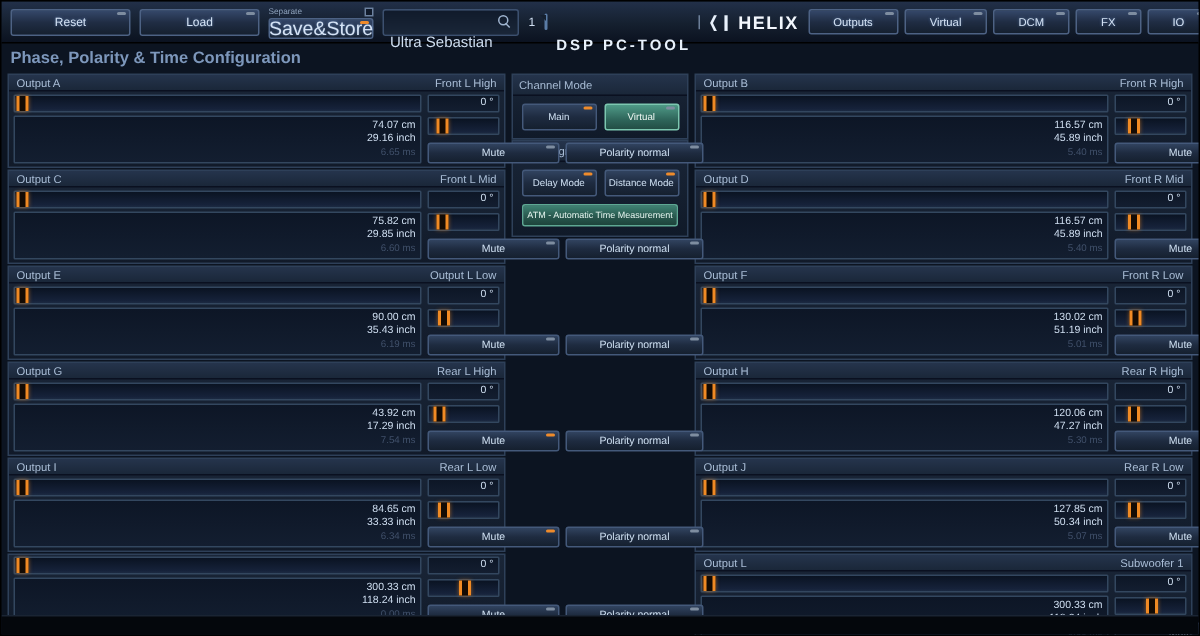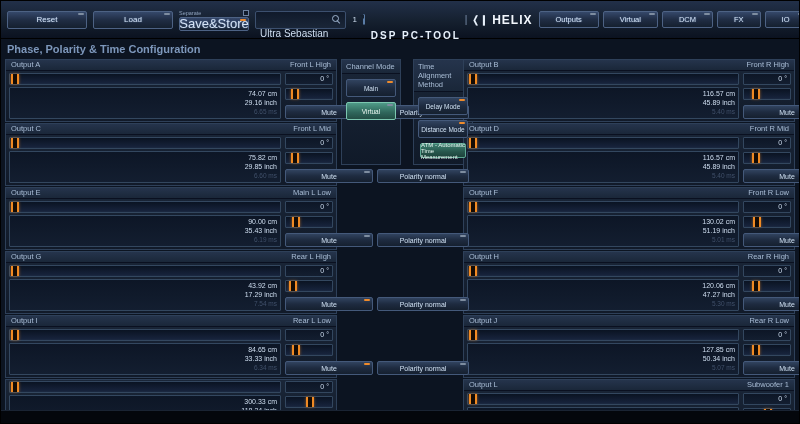--- a/index.html
+++ b/index.html
@@ -5,21 +5,21 @@
   * { margin:0; padding:0; box-sizing:border-box; }
   html,body { background:#000; }
   body { font-family:"Liberation Sans", sans-serif; }
   #app {
     position:relative; width:800px; height:424px; margin:0 auto;
     background:#0c1421; border:1px solid #000; overflow:hidden;
     color:#c7d6ea;
   }
   
   .topbar {
-    height:38px; display:flex; align-items:center; gap:6px; padding:0 6px;
+    height:28px; display:flex; align-items:center; gap:6px; padding:0 6px;
     background:linear-gradient(180deg,#223049 0%,#15202f 55%,#0b1220 100%);
     border-bottom:1px solid #000;
   }
   .tb-btn {
     position:relative; height:18px; min-width:80px; padding:0 10px;
     background:linear-gradient(180deg,#35486a 0%,#202d44 50%,#15202f 100%);
     border:1px solid #4d6284; border-radius:2px;
     color:#d5e3f5; font-size:8px; display:flex; align-items:center; justify-content:center;
     text-shadow:0 0 2px rgba(140,190,255,.5); cursor:pointer;
   }
@@ -53,21 +53,21 @@
   
   .page-title { font-size:11px; font-weight:bold; color:#7d97bb; padding:4px 6px 2px; }
   .content { display:flex; gap:4px; padding:2px 4px 0; align-items:flex-start; }
   .out-col { display:flex; flex-direction:column; gap:1px; width:334px; }
   
   .block {
     border:1px solid #2e4059; background:linear-gradient(180deg,#1a2638,#111a29);
     padding:0 3px 2px;
   }
   .block-header {
-    display:flex; justify-content:space-between; align-items:flex-end;
+    display:flex; justify-content:space-between; align-items:center;
     margin:0 -3px 1px; padding:1px 5px; height:11px;
     background:linear-gradient(180deg,#25344c,#1a2739);
     border-bottom:1px solid #0a1020;
     font-size:7.5px; color:#a9bdd6;
   }
   .block-body { display:grid; grid-template-columns:1fr 48px; grid-template-rows:13px 13px 17px; column-gap:4px; row-gap:2px; }
   .track {
     position:relative; height:12px; align-self:center;
     background:linear-gradient(180deg,#0a1322,#16223a 85%,#1c2a42);
     border:1px solid #33475f; border-radius:1px; cursor:pointer;
@@ -96,21 +96,21 @@
   .ctl-btn.polarity { width:92px; }
   .delay-group { margin-left:auto; display:flex; flex-direction:column; align-items:flex-start; }
   .dg-label { font-size:7px; color:#9db2cc; margin-bottom:1px; }
   .dg-opts { display:flex; gap:1px; }
   .dg-opt {
     width:11px; height:9px; font-size:6.5px; color:#9db2cc; text-align:center; line-height:9px;
     border:1px solid transparent; cursor:pointer;
   }
   .dg-opt.selected { border:1px solid #c7491f; background:#1a2233; color:#e2ecf8; }
   
-  .mid-col { width:118px; display:flex; gap:12px; flex:0 0 auto; }
+  .mid-col { width:118px; display:flex; flex-direction:column; gap:0; flex:0 0 auto; }
   .panel { border:1px solid #2e4059; background:linear-gradient(180deg,#18python,#101a29); background:linear-gradient(180deg,#1a2638,#101a29); }
   .panel-header { font-size:7.5px; color:#a9bdd6; padding:2px 4px; background:linear-gradient(180deg,#25344c,#1a2739); border-bottom:1px solid #0a1020; }
   .panel-body { padding:5px 4px; display:flex; gap:5px; justify-content:center; flex-wrap:wrap; }
   .mid-btn {
     position:relative; width:50px; height:18px;
     background:linear-gradient(180deg,#31435f 0%,#1e2b40 50%,#15202f 100%);
     border:1px solid #44597a; border-radius:2px;
     font-size:6.5px; color:#cfe0f2; display:flex; align-items:center; justify-content:center; cursor:pointer; text-align:center;
   }
   .mid-btn.teal { background:linear-gradient(180deg,#4f9a87 0%,#2f665b 60%,#234e45 100%); border:1px solid #7cc7b0; color:#eef8f3; }
@@ -277,21 +277,21 @@
                   <span class="dg-opt">5</span>
                 </div>
         </div>
       </div>
     </div>
   </div>
 
   <div class="block">
     <div class="block-header">
       <span>Output E</span>
-      <span>Main L Low</span>
+      <span>Output L Low</span>
     </div>
     <div class="block-body">
       <div class="track phase">
         <div class="handle"></div>
       </div>
       <div class="phase-box">0 °</div>
       <div class="track dist">
         <div class="handle dist-handle" style="left: 12.9%;"></div>
       </div>
       <div class="values-box">

